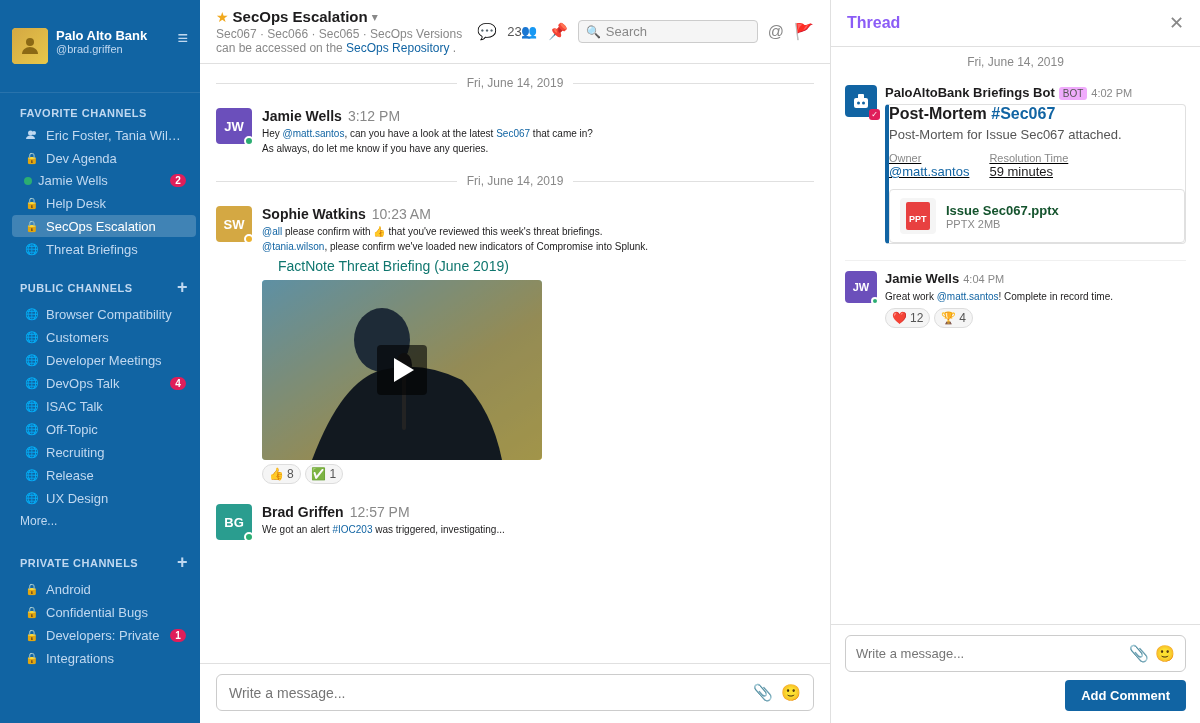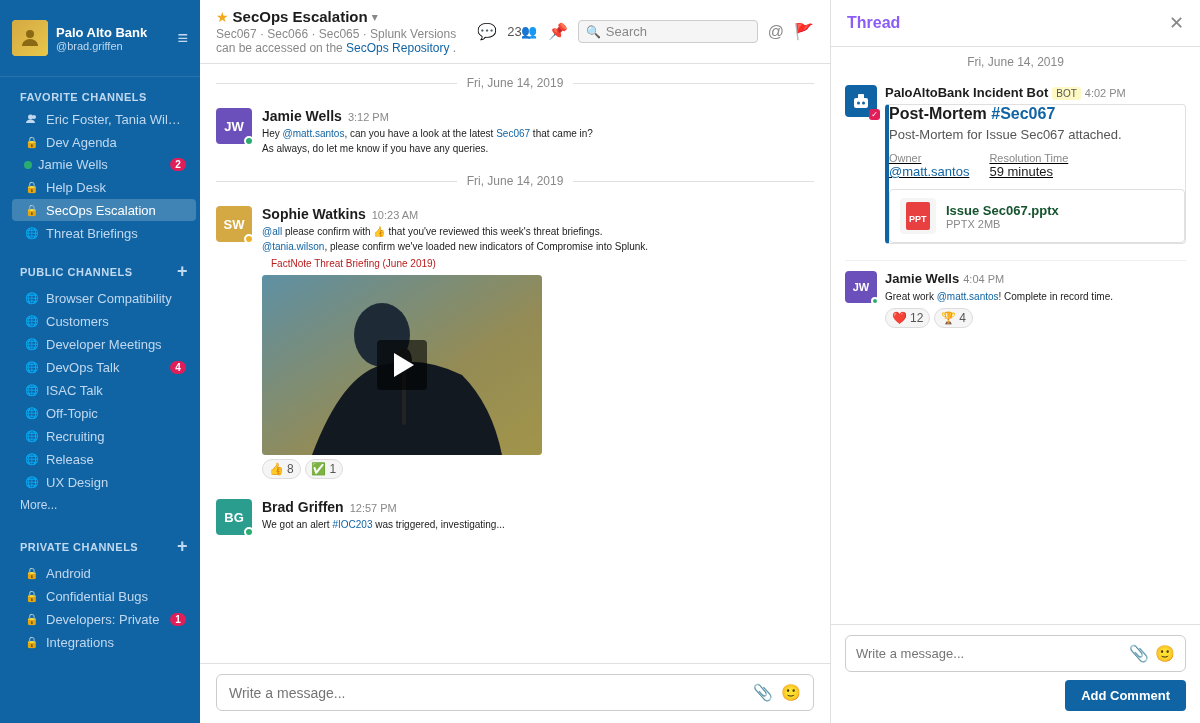--- a/index.html
+++ b/index.html
@@ -14,22 +14,21 @@
       flex-direction: column;
       flex-shrink: 0;
       overflow-y: auto;
       height: 100%;
     }
     .sidebar::-webkit-scrollbar { width: 4px; }
     .sidebar::-webkit-scrollbar-thumb { background: rgba(255,255,255,0.2); }
 
     .sidebar-header {
       display: flex;
-      align-items: center;
-      padding: 20px 12px;
+      padding: 28px 12px;
       border-bottom: 1px solid rgba(255,255,255,0.1);
     }
     .sidebar-avatar {
       width: 36px; height: 36px;
       border-radius: 4px;
       background: #e8c84a;
       overflow: hidden;
       flex-shrink: 0;
       position: relative;
     }
@@ -167,24 +166,24 @@
     .status-dot {
       position: absolute;
       bottom: -2px; right: -2px;
       width: 10px; height: 10px;
       border-radius: 50%;
       border: 2px solid #fff;
     }
     .message-content { flex: 1; }
     .message-header { display: flex; align-items: baseline; gap: 6px; margin-bottom: 2px; }
     .message-author { font-weight: 700; font-size: 14px; color: #1d1c1d; }
-    .message-time { font-size: 11px; color: #888; text-align: right; }
+    .message-time { font-size: 14px; color: #888; text-align: right; }
     .message-text { font-size: 10px; color: #1d1c1d; line-height: 1.5; }
     .message-text a { color: #1164a3; text-decoration: none; }
-    .message-link { color: #b91c1c; text-decoration: none; font-size: 10px; display: block; margin: 4px 9px; }
+    .message-link { color: #0f766e; text-decoration: none; font-size: 14px; display: block; margin: 4px 16px; }
 
     .video-thumbnail {
       width: 280px; height: 180px;
       background: linear-gradient(135deg, #87CEEB 0%, #f0c040 100%);
       border-radius: 4px;
       position: relative;
       overflow: hidden;
       margin-top: 6px;
       cursor: pointer;
     }
@@ -291,21 +290,21 @@
       background: #e01e5a;
       color: #fff;
       font-size: 8px;
       border-radius: 3px;
       padding: 1px 2px;
     }
     .thread-msg-content { flex: 1; }
     .thread-msg-header { display: flex; align-items: baseline; gap: 4px; margin-bottom: 3px; }
     .thread-msg-author { font-weight: 700; font-size: 13px; color: #1d1c1d; }
     .thread-bot-label {
-      background: #fef9c3; color: #555; font-size: 10px;
+      background: #f0abfc; color: #555; font-size: 10px;
       border-radius: 3px; padding: 1px 4px;
     }
     .thread-msg-time { font-size: 11px; color: #888; }
 
     .postmortem-card {
       border: 1px solid #e0e0e0;
       border-left: 4px solid #1164a3;
       border-radius: 4px;
       margin-top: 4px;
     }
@@ -521,21 +520,21 @@
 <div class="main-area">
 
   <div class="channel-header">
     <div class="channel-title-area">
       <div class="channel-name-row">
         <span class="channel-star">★</span>
         <span class="channel-name">SecOps Escalation</span>
         <span class="channel-chevron">▾</span>
       </div>
       <div class="channel-desc">
-        <span>Sec067 · Sec066 · Sec065 · Splunk Versions can be accessed on the </span>
+        <span>Sec067 · Sec066 · Sec065 · SecOps Versions can be accessed on the </span>
         <a>SecOps Repository</a>
         <span>.</span>
       </div>
     </div>
     <div class="channel-header-actions">
       <span class="header-icon">💬</span>
       <div class="header-members">
         <span>23</span>
         <span> 👥</span>
       </div>
@@ -676,21 +675,21 @@
             <rect x="3" y="7" width="14" height="10" rx="2" fill="#fff"></rect>
             <rect x="7" y="3" width="6" height="5" rx="1" fill="#fff"></rect>
             <circle cx="7.5" cy="12" r="1.5" fill="#1164a3"></circle>
             <circle cx="12.5" cy="12" r="1.5" fill="#1164a3"></circle>
           </svg>
         </div>
         <div class="bot-badge">✓</div>
       </div>
       <div class="thread-msg-content">
         <div class="thread-msg-header">
-          <span class="thread-msg-author">PaloAltoBank Incident Bot</span>
+          <span class="thread-msg-author">PaloAltoBank Briefings Bot</span>
           <span class="thread-bot-label">BOT</span>
           <span class="thread-msg-time">4:02 PM</span>
         </div>
 
         <div class="postmortem-card">
           <div class="postmortem-title">
             <span>Post-Mortem </span>
             <a>#Sec067</a>
           </div>
           <div class="postmortem-desc">Post-Mortem for Issue Sec067 attached.</div>

